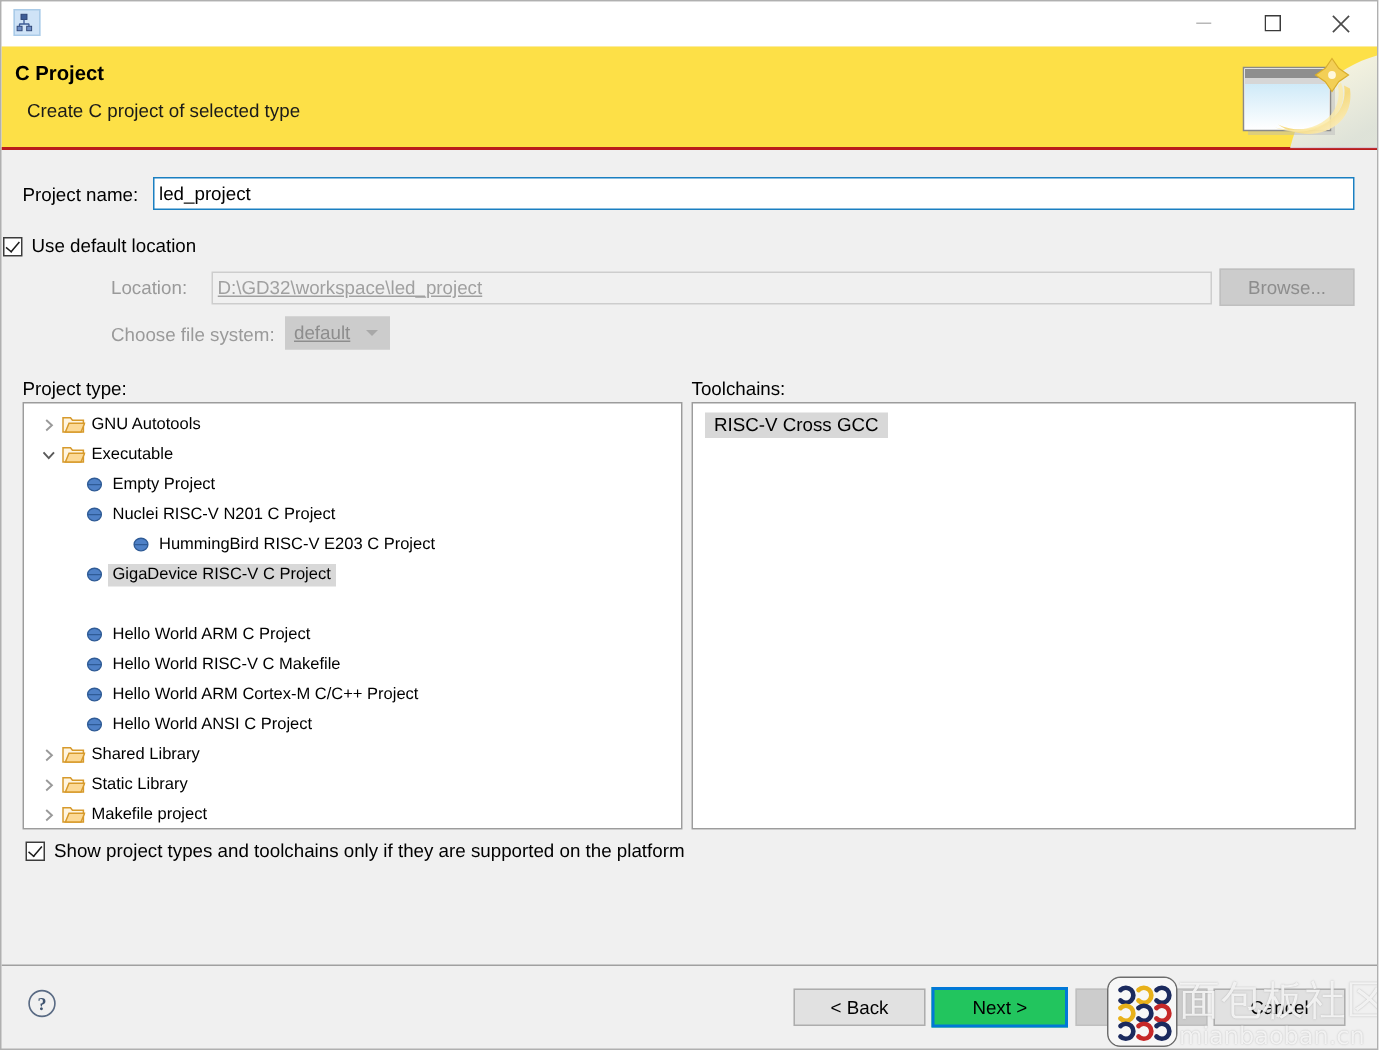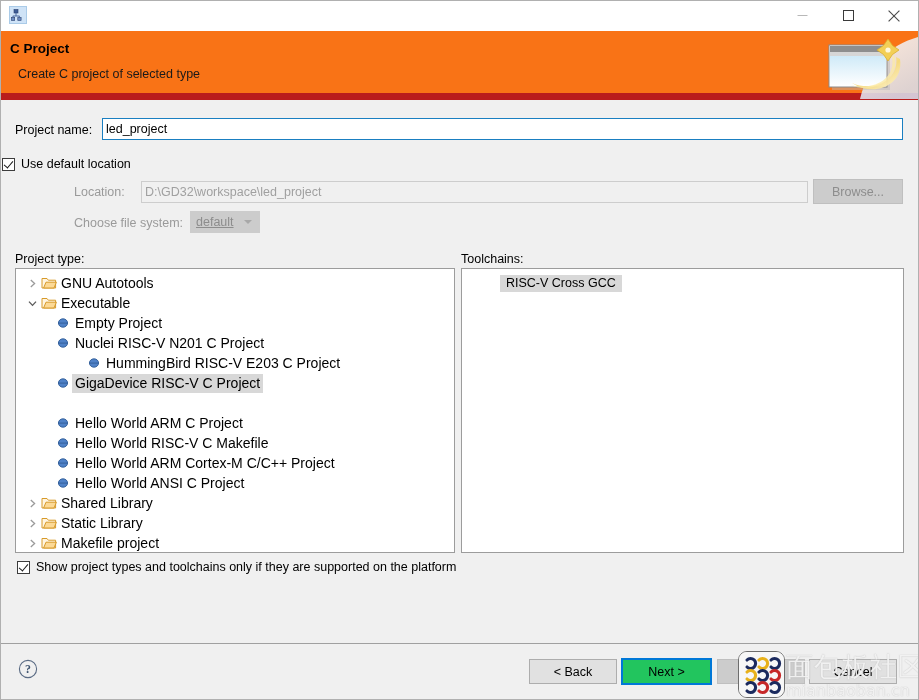--- a/index.html
+++ b/index.html
@@ -55,22 +55,22 @@
   .win-max { right: 47px; }
   .win-close { right: 1px; }
   .win-btn svg { display: block; }
 
   
   .header {
     position: absolute;
     left: 0; top: 30px;
     width: 917px;
     height: 69px;
-    background: #f97316;
-    border-bottom: 7px solid #b91c1c;
+    background: #fde047;
+    border-bottom: 2px solid #b91c1c;
     box-sizing: border-box;
   }
   .header-title {
     position: absolute;
     left: 9px; top: 10px;
     font-size: 13.5px;
     font-weight: bold;
     color: #000;
   }
   .header-sub {
@@ -190,21 +190,21 @@
     background: #ffffff;
     border: 1px solid #9c9c9c;
     overflow: hidden;
   }
   .tree-row {
     position: relative;
     height: 20px;
     display: flex;
     align-items: center;
     white-space: nowrap;
-    font-size: 14px;
+    font-size: 11px;
   }
   .tree-row .twisty {
     width: 16px;
     display: flex;
     align-items: center;
     justify-content: center;
     flex: 0 0 auto;
   }
   .tree-row .ico {
     width: 18px;
@@ -351,21 +351,21 @@
 
   <div class="lbl" style="left:14px; top:122px;">Project name:</div>
   <input class="text-input" style="left: 101px; top: 117px; width: 801px;" value="led_project">
 
   <div class="checkbox-row" style="left:1px; top:156px;">
     <span class="cbox checked"></span>
     <span>Use default location</span>
   </div>
 
   <div class="lbl disabled" style="left:73px; top:184px;">Location:</div>
-  <input class="text-input disabled" style="left: 140px; top: 180px; width: 667px;" disabled="" value="D:\GD32\workspace\led_project">
+  <input class="text-input disabled" style="left: 140px; top: 180px; width: 667px; text-decoration: underline;" disabled="" value="D:\GD32\workspace\led_project">
   <div class="btn disabled" style="left:812px; top:178px; width:90px; height:25px;">Browse...</div>
 
   <div class="lbl disabled" style="left:73px; top:215px;">Choose file system:</div>
   <div class="combo" style="left:189px; top:210px; width:70px; height:22px;text-decoration:underline;">
     <span>default</span>
     <span class="arrow"></span>
   </div>
 
   <div class="lbl" style="left:14px; top:251px;">Project type:</div>
   <div class="panel" style="left:14px; top:267px; width:440px; height:285px;">
@@ -510,21 +510,21 @@
               <path d="M2.6 12 L5 6.2 L15.4 6.2 L13 12 Z" fill="#fcd996" stroke="#d79a2b" stroke-width="1"></path>
             </svg>
           </span>
           <span class="txt">Makefile project</span>
         </div>
       </div>
   </div>
 
   <div class="lbl" style="left:460px; top:251px;">Toolchains:</div>
   <div class="panel" style="left:460px; top:267px; width:443px; height:285px;">
-    <div id="toolchain-rows" style="padding-top:4px;padding-left:30px;">
+    <div id="toolchain-rows" style="padding-top:4px;">
         <div class="toolchain-row selected">
           <span class="txt">RISC-V Cross GCC</span>
         </div>
       </div>
   </div>
 
   <div class="checkbox-row" style="left:16px; top:559px;">
     <span class="cbox checked"></span>
     <span>Show project types and toolchains only if they are supported on the platform</span>
   </div>

